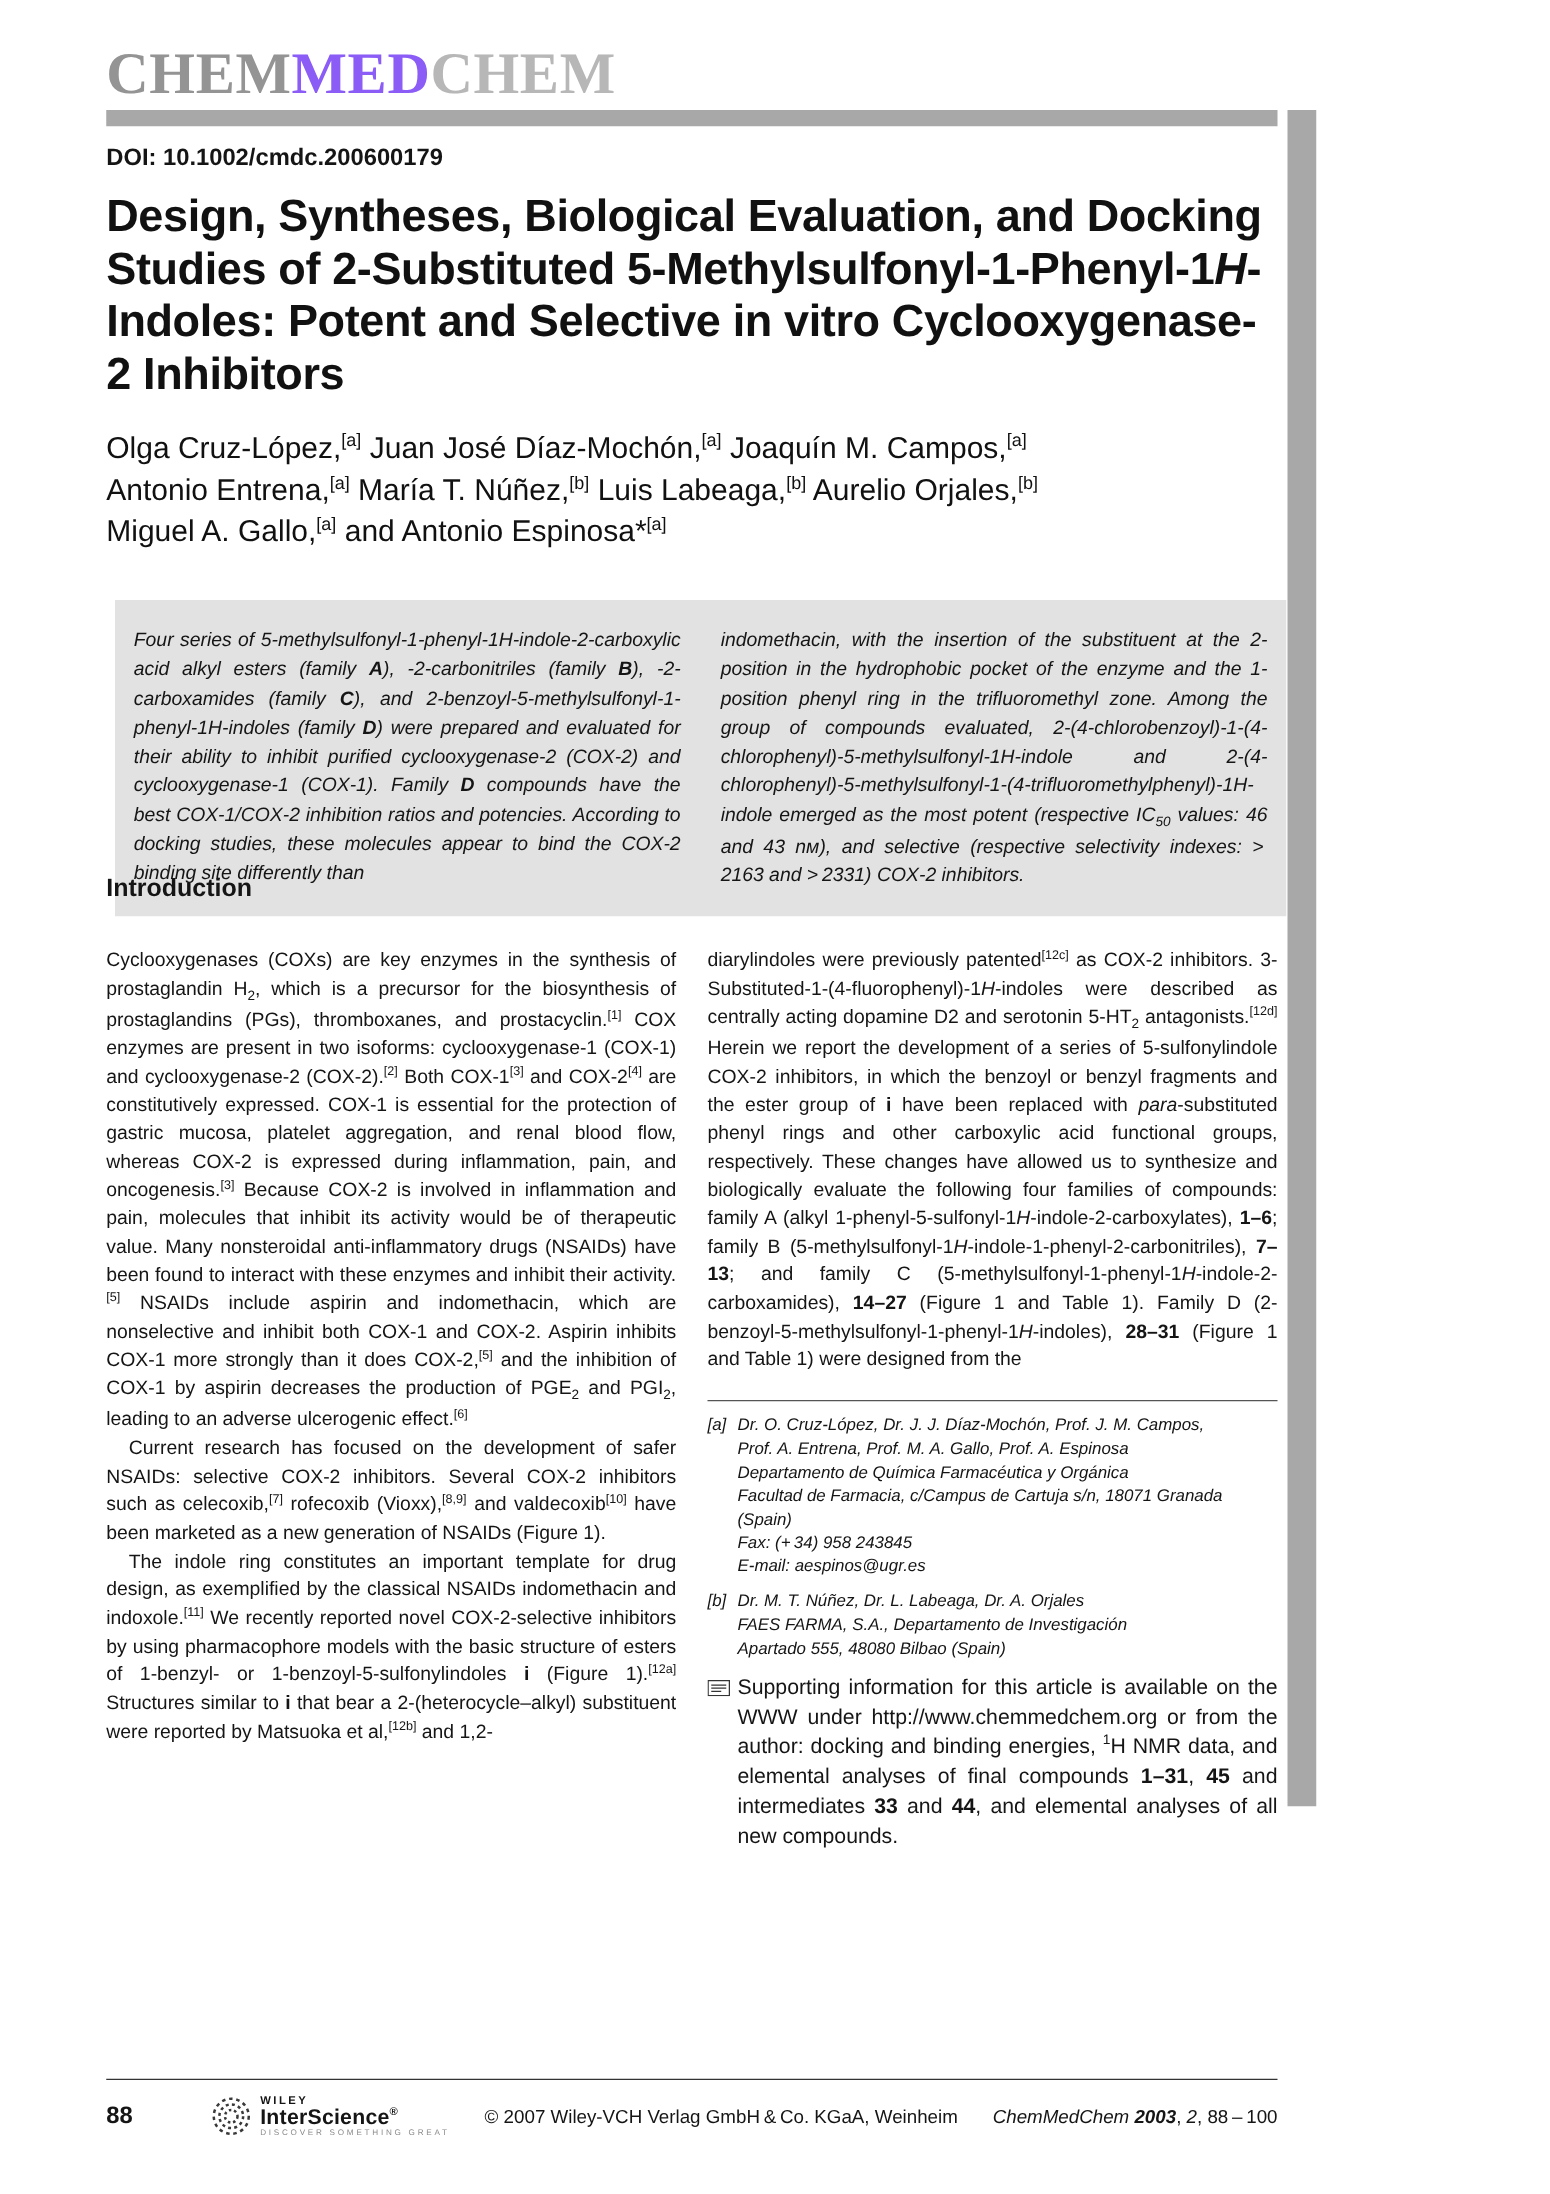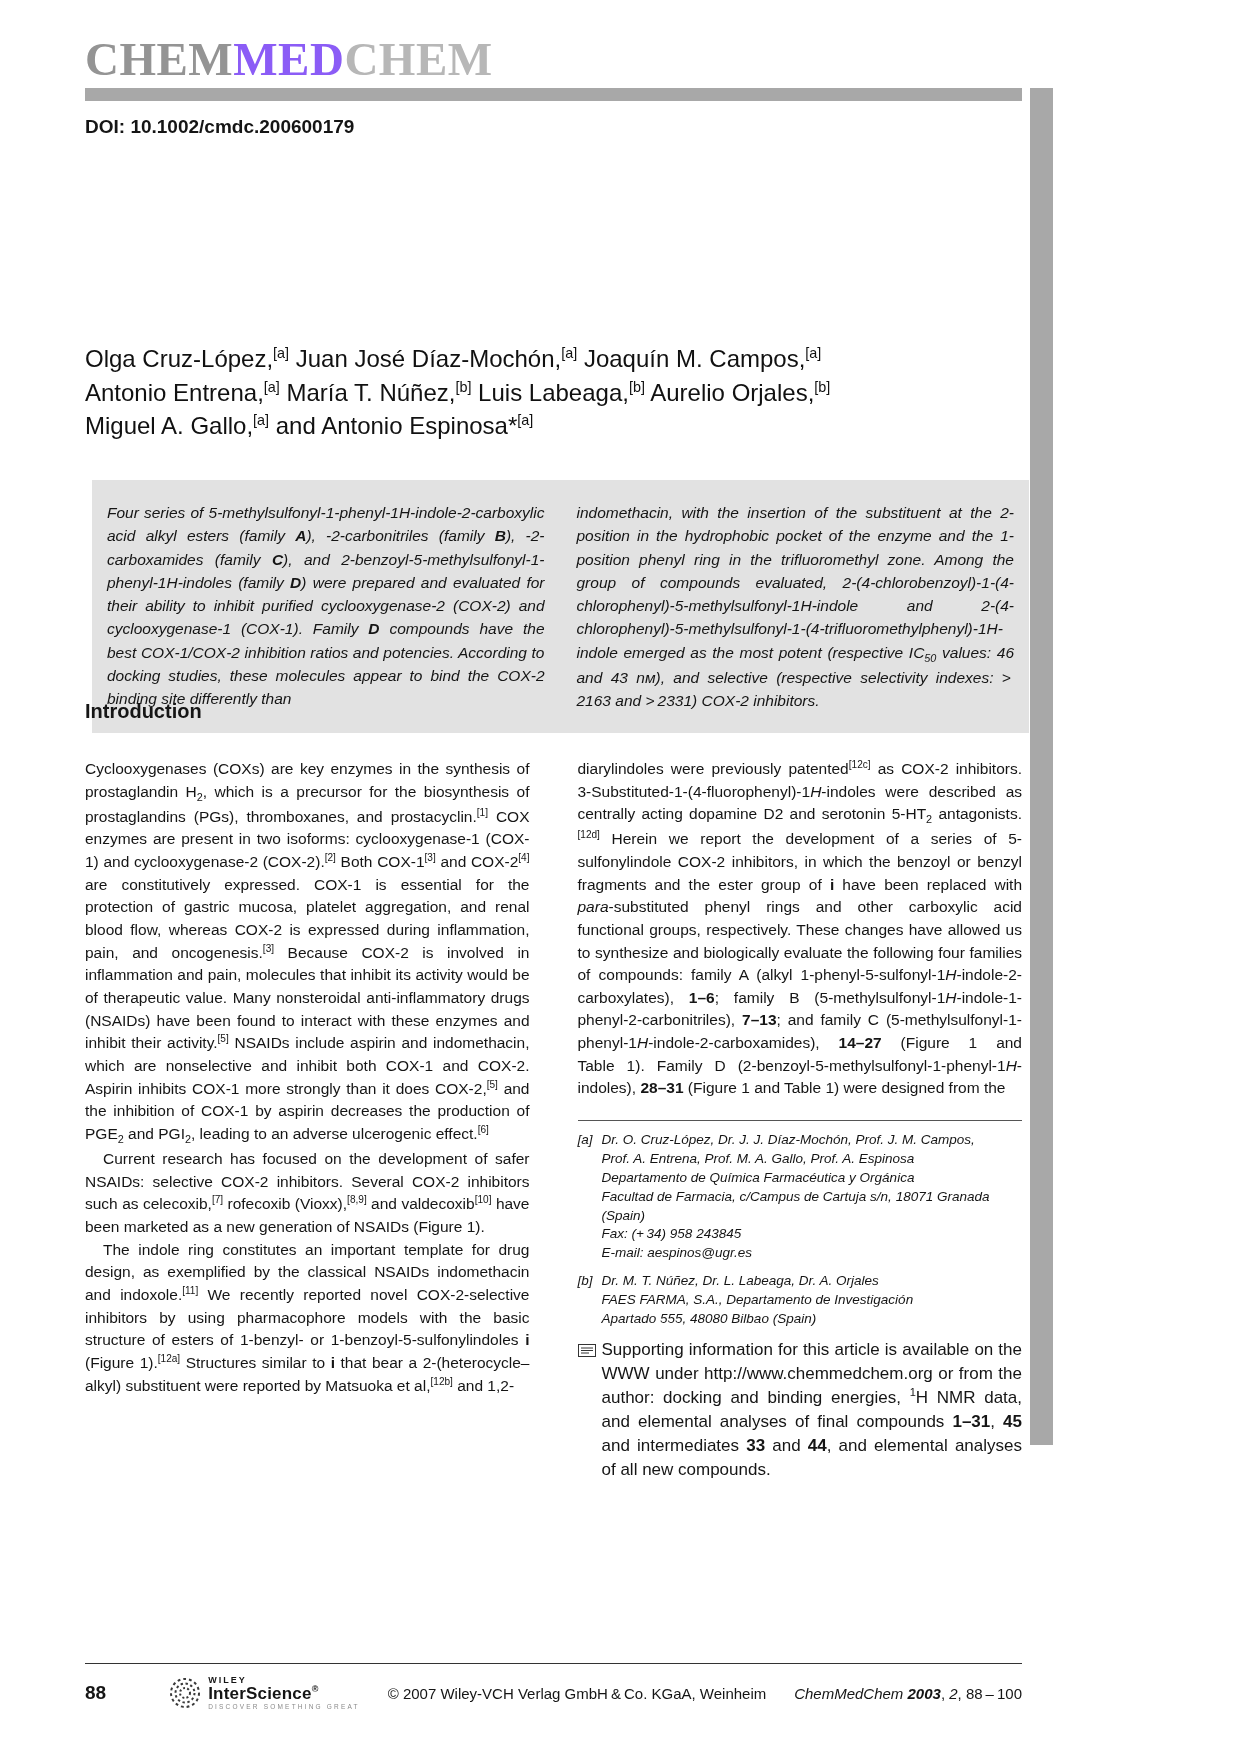--- a/index.html
+++ b/index.html
@@ -57,21 +57,21 @@
   .abstract .col { flex:1; }
   .abstract sub, .abstract sup { font-size:70%; }
 
   
   .section-heading {
     position:absolute; left:85px; top:700px;
     font-size:20px; font-weight:bold;
   }
   .body-cols {
     position:absolute; left:85px; top:758px; width:937px;
-    display:flex; gap:48px;
+    display:flex; gap:25px;
     font-size:15.5px; line-height:1.46; text-align:justify;
   }
   .body-cols .col { flex:1; }
   .body-cols p { margin:0; }
   .body-cols p.indent { text-indent:18px; }
   .body-cols sup { font-size:65%; }
   .body-cols sub { font-size:70%; }
 
   
   .footnotes { margin-top:20px; }
@@ -113,20 +113,21 @@
 
 <div class="page">
 
   <div class="logo">
     <span class="seg1">CHEM</span><span class="seg2">MED</span><span class="seg3">CHEM</span>
   </div>
   <div class="top-bar"></div>
   <div class="side-bar"></div>
 
   <div class="doi">DOI: 10.1002/cmdc.200600179</div>
+  <h1 class="title">Design, Syntheses, Biological Evaluation, and Docking Studies of 2-Substituted 5-Methylsulfonyl-1-Phenyl-1<i>H</i>-Indoles: Potent and Selective in vitro Cyclooxygenase-2 Inhibitors</h1>
   <div class="authors">Olga Cruz-López,<sup>[a]</sup> Juan José Díaz-Mochón,<sup>[a]</sup> Joaquín M. Campos,<sup>[a]</sup><br>Antonio Entrena,<sup>[a]</sup> María T. Núñez,<sup>[b]</sup> Luis Labeaga,<sup>[b]</sup> Aurelio Orjales,<sup>[b]</sup><br>Miguel A. Gallo,<sup>[a]</sup> and Antonio Espinosa*<sup>[a]</sup></div>
 
   <div class="abstract">
     <div class="col">Four series of 5-methylsulfonyl-1-phenyl-1H-indole-2-carboxylic acid alkyl esters (family <b>A</b>), -2-carbonitriles (family <b>B</b>), -2-carboxamides (family <b>C</b>), and 2-benzoyl-5-methylsulfonyl-1-phenyl-1H-indoles (family <b>D</b>) were prepared and evaluated for their ability to inhibit purified cyclooxygenase-2 (COX-2) and cyclooxygenase-1 (COX-1). Family <b>D</b> compounds have the best COX-1/COX-2 inhibition ratios and potencies. According to docking studies, these molecules appear to bind the COX-2 binding site differently than</div>
     <div class="col">indomethacin, with the insertion of the substituent at the 2-position in the hydrophobic pocket of the enzyme and the 1-position phenyl ring in the trifluoromethyl zone. Among the group of compounds evaluated, 2-(4-chlorobenzoyl)-1-(4-chlorophenyl)-5-methylsulfonyl-1H-indole and 2-(4-chlorophenyl)-5-methylsulfonyl-1-(4-trifluoromethylphenyl)-1H-indole emerged as the most potent (respective IC<sub>50</sub> values: 46 and 43 nᴍ), and selective (respective selectivity indexes: &gt; 2163 and &gt; 2331) COX-2 inhibitors.</div>
   </div>
 
   <h2 class="section-heading">Introduction</h2>
 
   <div class="body-cols">

